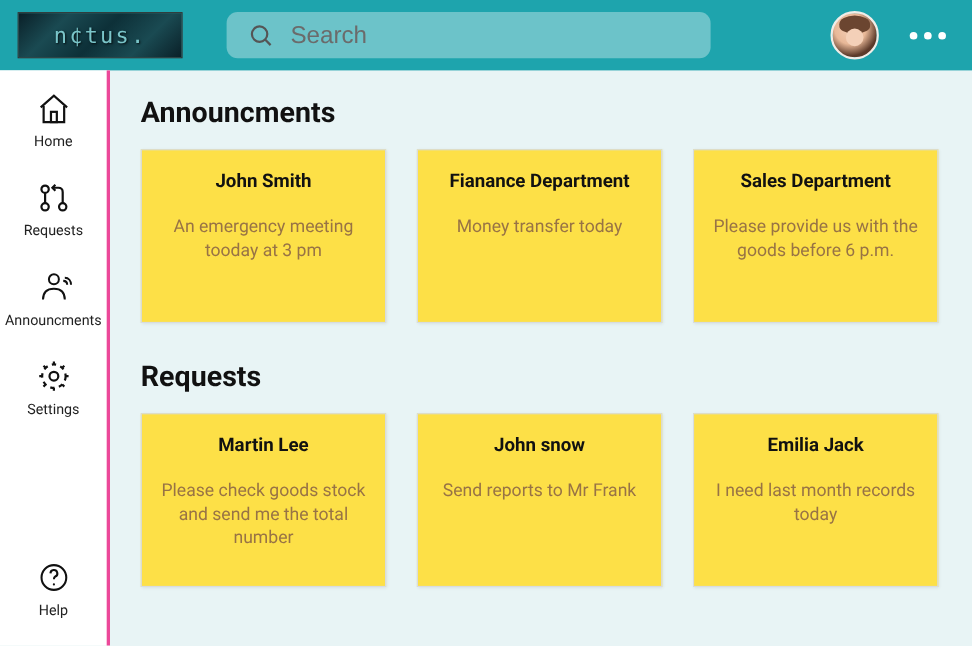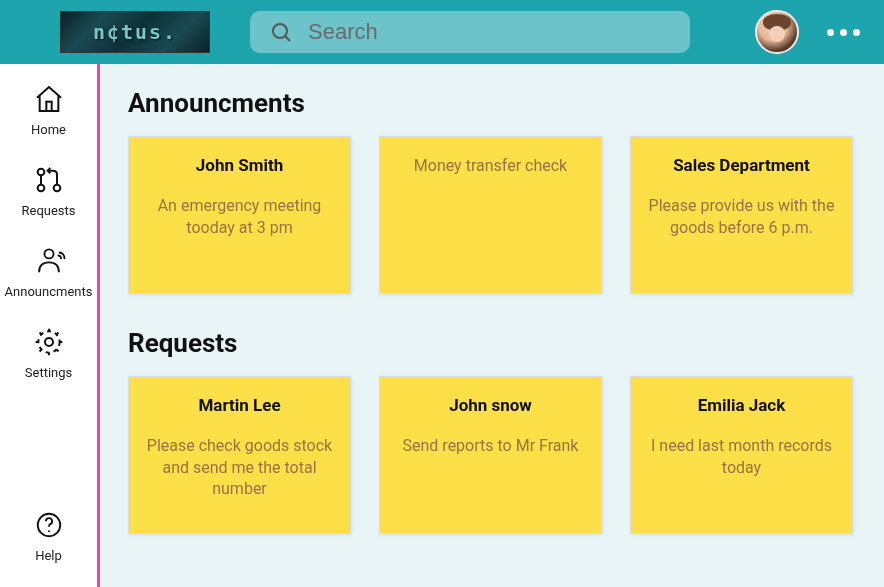--- a/index.html
+++ b/index.html
@@ -25,25 +25,24 @@
     .logo {
       width: 150px;
       height: 42px;
       background: linear-gradient(135deg, #0a2028 0%, #1a4a52 25%, #0d3038 50%, #1a4a52 75%, #0a2028 100%);
       border: 1px solid #333;
       display: flex;
       align-items: center;
       justify-content: center;
       color: #7ac5c9;
       font-size: 20px;
-      font-weight: bold;
+      font-weight: normal;
       letter-spacing: 2px;
       font-family: monospace;
       text-shadow: 1px 1px 2px rgba(0,0,0,0.8);
-      margin-left: 44px;
     }
     .search-wrapper {
       flex: 1;
       max-width: 440px;
       height: 42px;
       background: #6cc3c9;
       border-radius: 10px;
       display: flex;
       align-items: center;
       padding: 4px 14px;
@@ -272,21 +271,22 @@
   </nav>
 
   <main class="main">
     <h2 class="section-title">Announcments</h2>
     <div class="card-row">
       <div class="card">
         <div class="card-title">John Smith</div>
         <div class="card-body">An emergency meeting tooday at 3 pm</div>
       </div>
       <div class="card">
-        <div class="card-body">Money transfer check</div>
+        <div class="card-title">Fianance Department</div>
+        <div class="card-body">Money transfer today</div>
       </div>
       <div class="card">
         <div class="card-title">Sales Department</div>
         <div class="card-body">Please provide us with the goods before 6 p.m.</div>
       </div>
     </div>
 
     <h2 class="section-title">Requests</h2>
     <div class="card-row">
       <div class="card">

